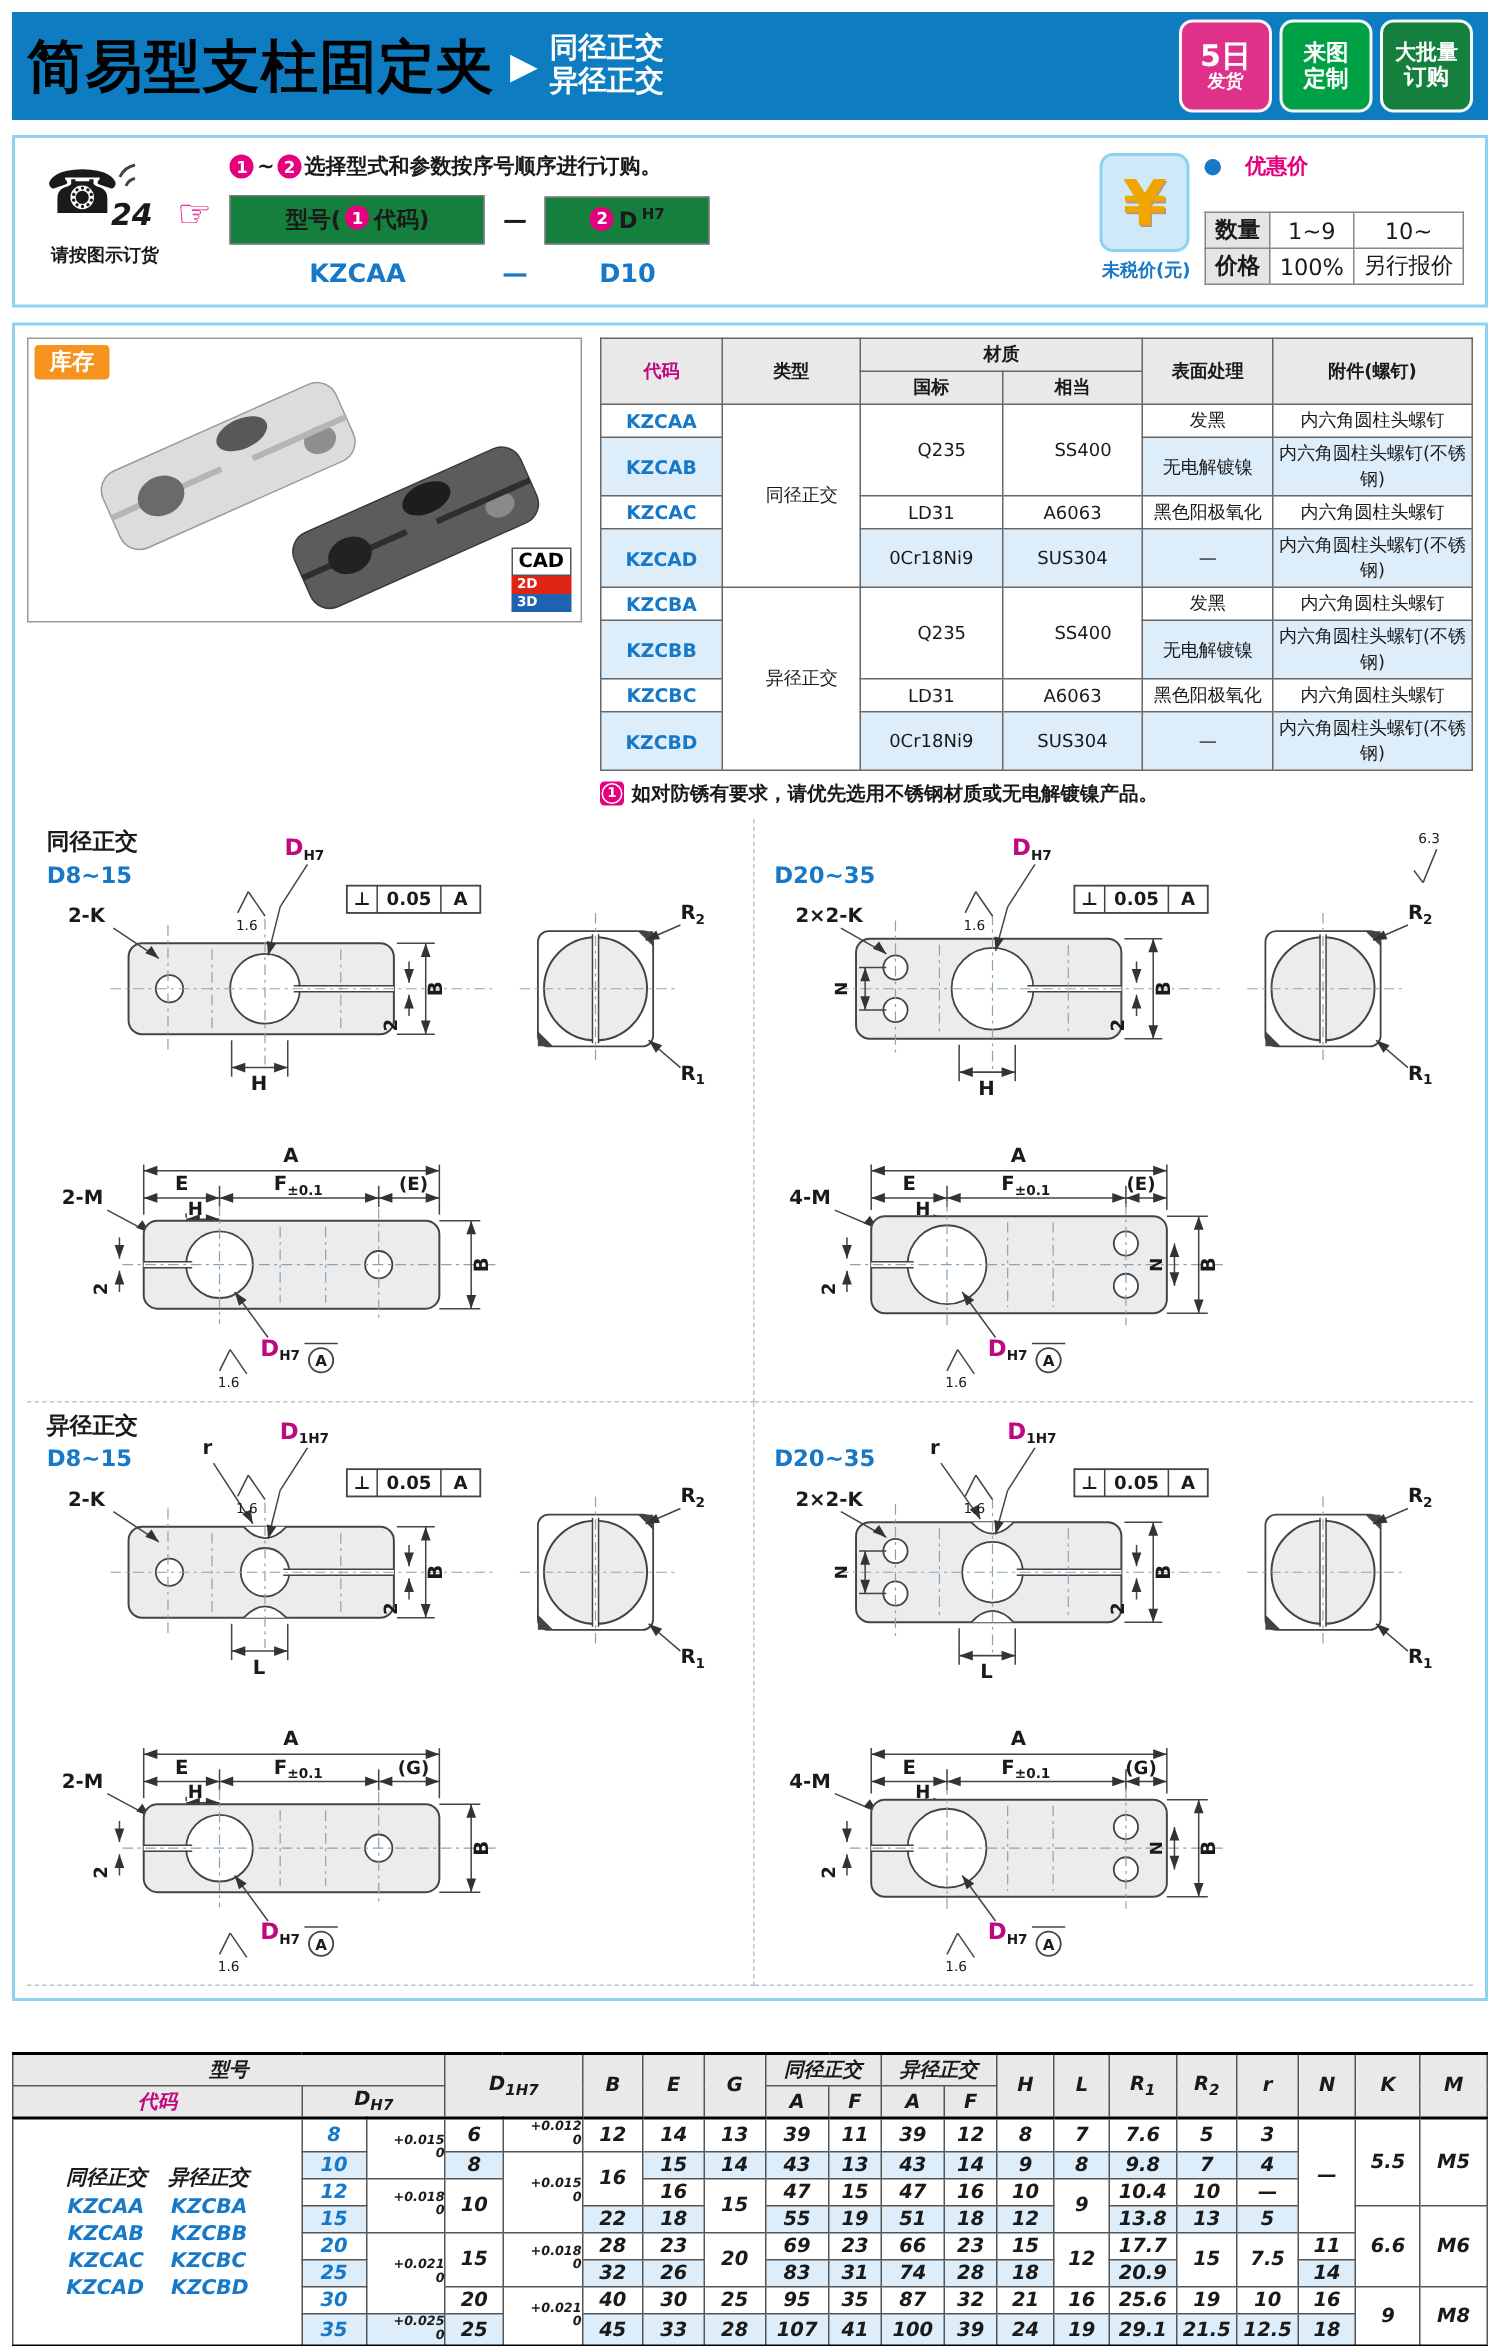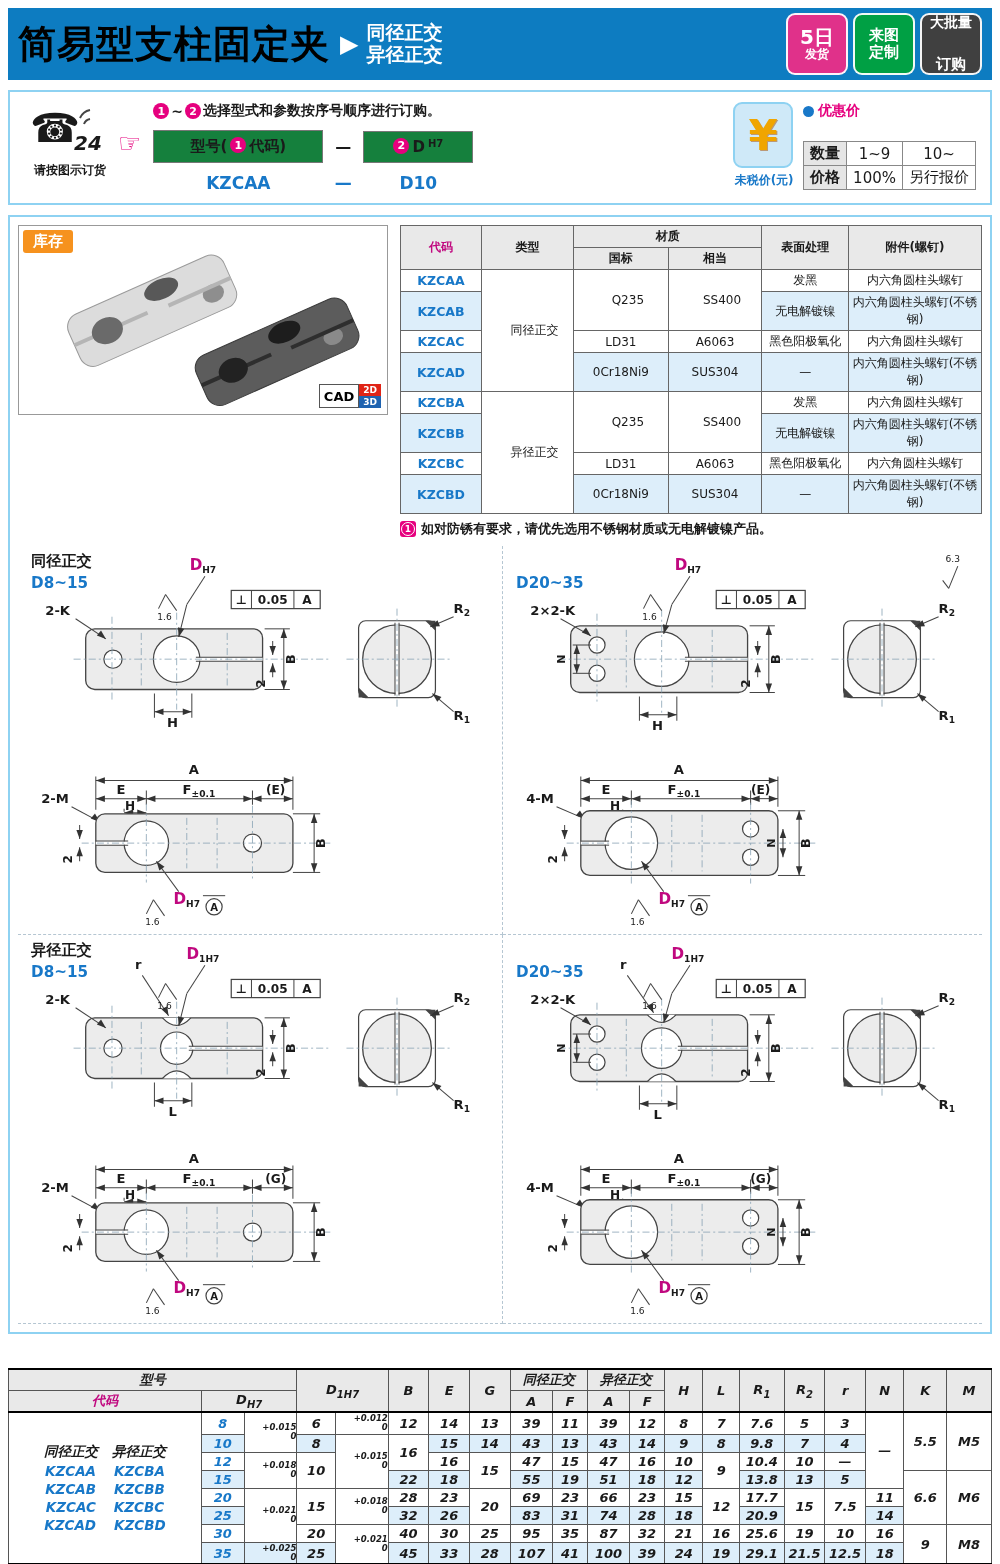--- a/index.html
+++ b/index.html
@@ -9,51 +9,51 @@
   .banner-title{font-size:38px;font-weight:bold;color:#000000;letter-spacing:1px;white-space:nowrap;}
   .banner-tri{color:#fff;font-size:24px;margin:0 8px 0 10px;}
   .banner-subs{color:#fff;font-weight:bold;font-size:19px;line-height:1.15;}
   .badges{margin-left:auto;display:flex;gap:5px;}
   .badge{width:62px;height:62px;border-radius:9px;color:#fff;display:flex;flex-direction:column;align-items:center;justify-content:center;font-weight:bold;border:2px solid rgba(255,255,255,.95);box-sizing:border-box;text-align:center;}
   .badge .l1{font-size:20px;line-height:1;}
   .badge .l2{font-size:12px;line-height:1.2;}
   .badge-ship{background:#e0318a;}
   .badge-custom{background:#00a044;}
   .badge-custom .l1,.badge-custom .l2{font-size:15px;}
-  .badge-bulk{background:#404040;justify-content:space-between;}
+  .badge-bulk{background:#15803d;}
   .badge-bulk .l1{font-size:14px;}
   .badge-bulk .l2{font-size:15px;}
   
   .order-box{border:2px solid #8ed2f2;margin-top:10px;padding:10px 14px;display:flex;align-items:flex-start;}
   .phone-wrap{width:92px;text-align:center;}
   .phone-caption{font-size:12px;font-weight:bold;margin-top:4px;}
   .hand{color:#e6007e;font-size:26px;margin:26px 6px 0 2px;}
   .order-main{margin-left:6px;}
   .order-instr{font-size:14px;font-weight:bold;display:flex;align-items:center;gap:2px;}
   .numc{display:inline-flex;width:16px;height:16px;border-radius:50%;background:#e6007e;color:#fff;font-size:11px;font-weight:bold;align-items:center;justify-content:center;}
   .order-grid{display:grid;grid-template-columns:170px 40px 110px;align-items:center;margin-top:10px;row-gap:10px;}
   .type-box{border:1.5px solid #777;padding:6px 8px;font-size:15px;font-weight:bold;text-align:center;display:flex;justify-content:center;gap:3px;background:#15803d;}
   .order-dash{text-align:center;font-weight:bold;font-size:16px;}
   .ex{color:#1878c8;font-weight:bold;font-size:17px;text-align:center;}
   .subH{font-size:10px;vertical-align:sub;}
   .price-wrap{margin-left:auto;display:flex;gap:8px;}
   .yen-box{width:62px;text-align:center;}
   .yen-icon{width:60px;height:66px;background:#cfe9f8;border:2px solid #8ed2f2;border-radius:9px;font-size:42px;font-weight:bold;color:#f0a500;display:flex;align-items:center;justify-content:center;text-shadow:1px 1px 0 #b97;box-sizing:border-box;}
   .yen-caption{color:#1878c8;font-size:12px;font-weight:bold;margin-top:4px;white-space:nowrap;}
-  .price-title{display:flex;align-items:center;gap:4px;font-size:14px;font-weight:bold;color:#e6007e;}
+  .price-title{display:flex;align-items:center;gap:16px;font-size:14px;font-weight:bold;color:#e6007e;}
   .bluedot{width:11px;height:11px;border-radius:50%;background:#1878c8;display:inline-block;}
   .price-table{border-collapse:collapse;font-size:15px;margin-top:21px;}
   .price-table td{border:1px solid #888;padding:2px 6px;text-align:center;white-space:nowrap;}
   .price-table .ph{background:#e5e5e5;font-weight:bold;}
   
   .main-frame{border:2px solid #8ed2f2;margin-top:10px;padding:8px;box-sizing:border-box;}
   .top-area{display:flex;gap:12px;}
   .photo-box{width:368px;height:188px;border:1.5px solid #999;position:relative;flex:none;background:#fff;}
   .stock-badge{position:absolute;top:4px;left:4px;background:#f6921e;color:#fff;font-weight:bold;font-size:15px;padding:2px 10px;border-radius:3px;z-index:2;}
-  .cad-badge{position:absolute;bottom:6px;right:6px;display:flex;align-items:stretch;z-index:2;}
+  .cad-badge{position:absolute;bottom:6px;right:6px;display:flex;align-items:stretch;z-index:2;flex-direction:column;}
   .cad-txt{border:1.5px solid #555;background:#fff;color:#000;font-weight:bold;font-size:13px;padding:1px 4px;display:flex;align-items:center;}
   .cad-stack{display:flex;flex-direction:column;}
   .cad-2d{background:#e02416;color:#fff;font-size:9px;font-weight:bold;padding:1px 4px;}
   .cad-3d{background:#1f63b0;color:#fff;font-size:9px;font-weight:bold;padding:1px 4px;}
   .right-col{flex:1;}
   table.mat{border-collapse:collapse;width:100%;font-size:12px;}
   table.mat th,table.mat td{border:1px solid #666;padding:2px 3px;text-align:center;}
   table.mat th{background:#e9e9e9;font-size:12px;}
   table.mat .hdr-code{color:#c0087f;}
   table.mat tbody tr:nth-child(even){background:#ddeefa;}

